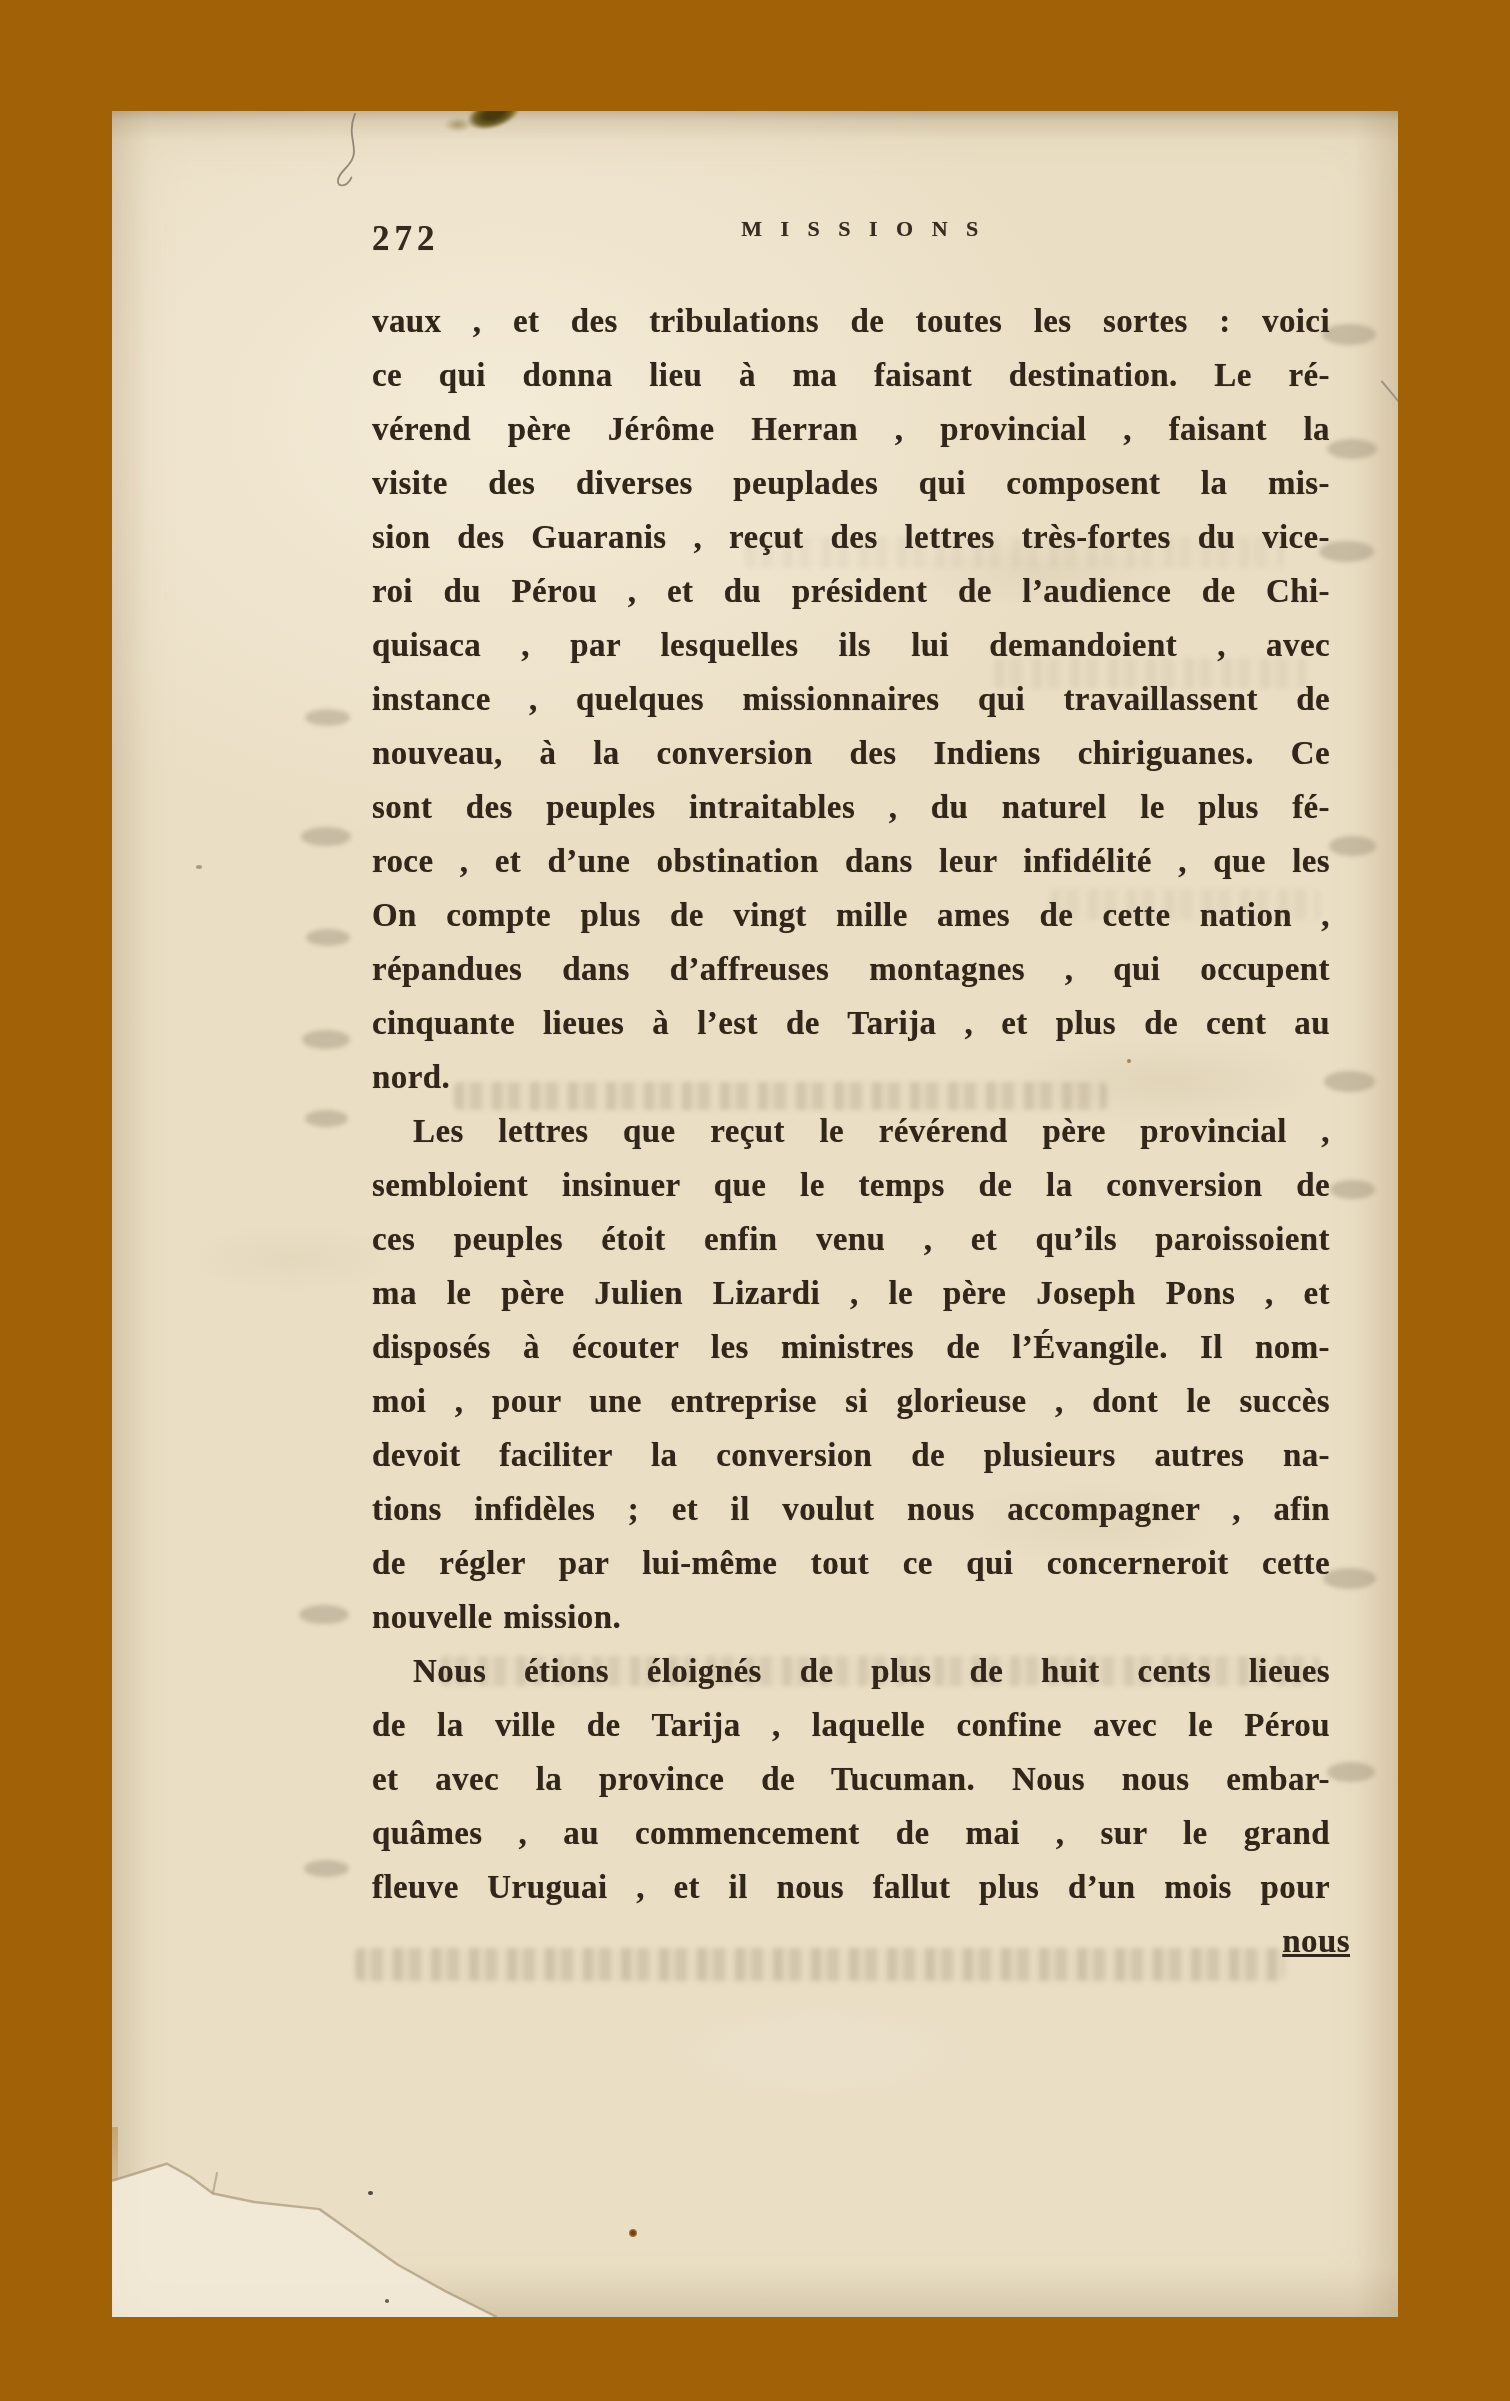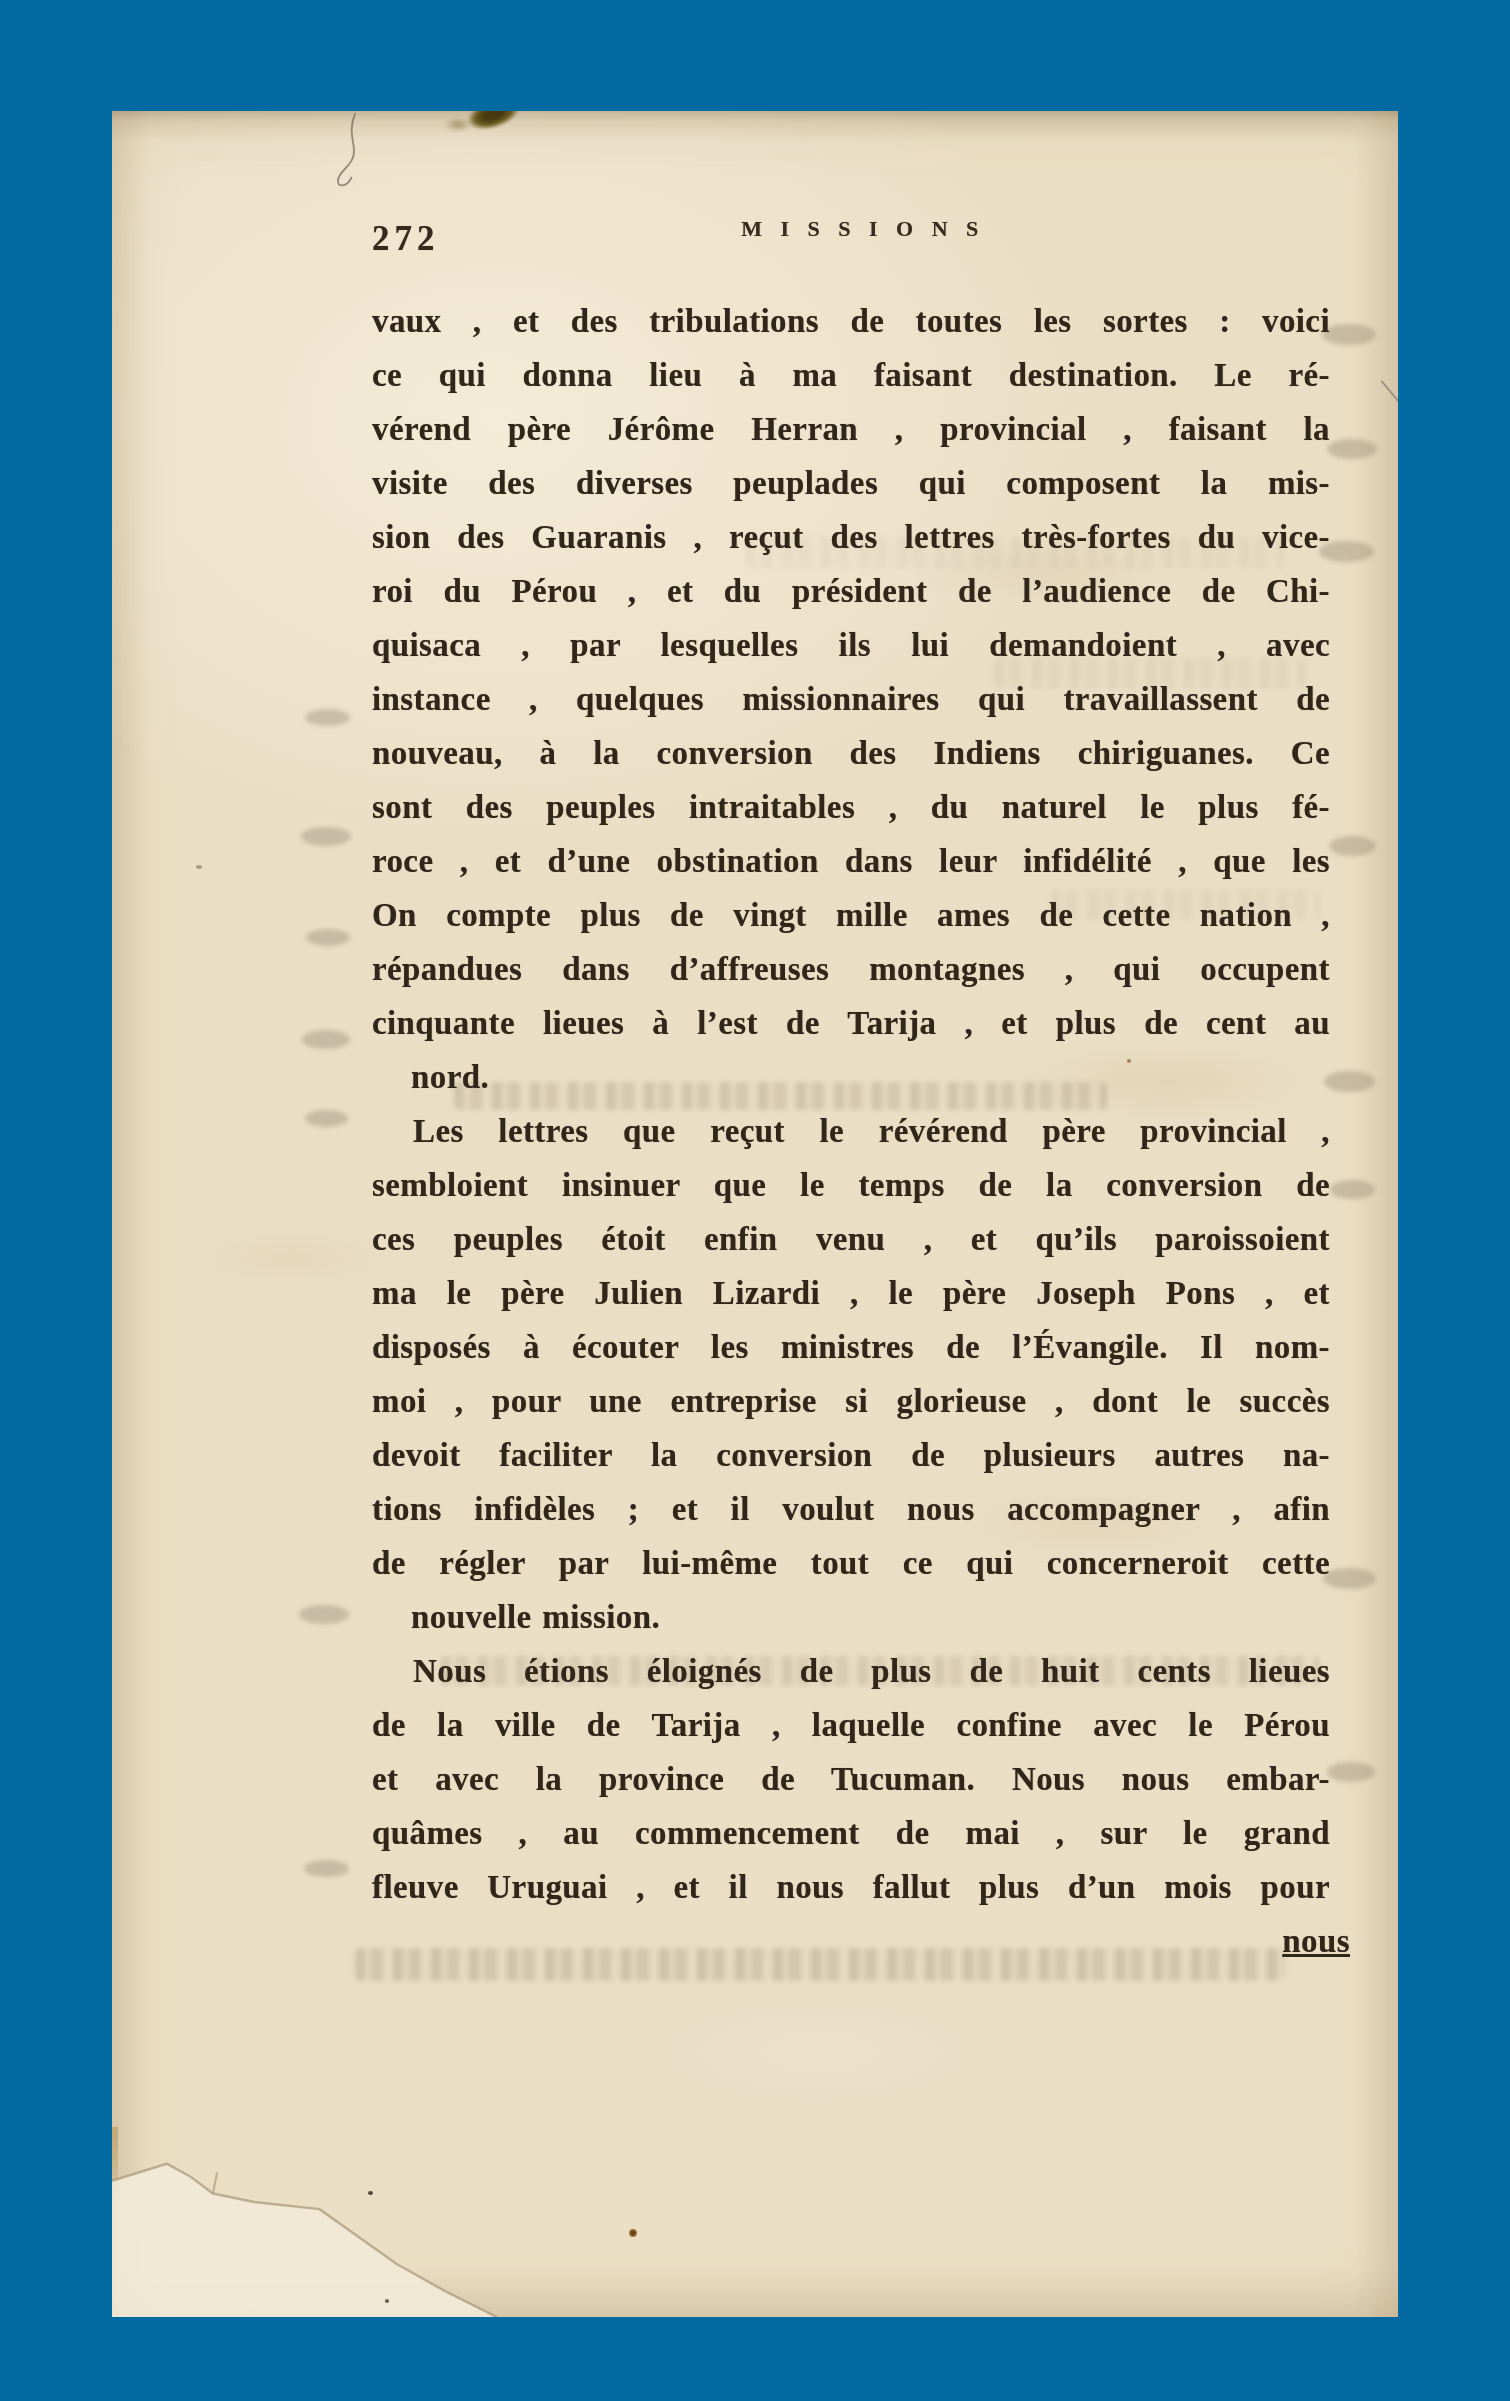--- a/index.html
+++ b/index.html
@@ -1,16 +1,16 @@
 <!DOCTYPE html>
 <html style="font-size:11.4px"><head>
 <meta charset="utf-8">
 <style>
   html,body{margin:0;padding:0;background:#ffffff;}
-  #canvas{position:relative;width:1511px;height:2401px;background:#0369a1;overflow:hidden;
+  #canvas{position:relative;width:1511px;height:2401px;background:#a16207;overflow:hidden;
           font-family:"Liberation Serif","DejaVu Serif",serif;}
   
   #paper{position:absolute;left:112px;top:111px;width:1286px;height:2206px;overflow:hidden;
     background:
       radial-gradient(994px 710px at 30% 14%, rgba(252,246,232,.55), rgba(252,246,232,0) 62%),
       linear-gradient(180deg, rgba(124,104,72,.38) 0px, rgba(150,128,92,.18) 10px, rgba(150,128,92,0) 30px),
       linear-gradient(90deg,  rgba(170,148,110,.22) 0px, rgba(170,148,110,0) 38px),
       linear-gradient(270deg, rgba(186,166,128,.30) 0px, rgba(186,166,128,0) 43px),
       linear-gradient(0deg,   rgba(198,180,146,.35) 0px, rgba(198,180,146,0) 50px),
       #eadec4;
@@ -27,21 +27,21 @@
     color:#342a1e;letter-spacing:5px;text-shadow:0 0 0.7px rgba(52,42,30,.55);}
   #runhead{position:absolute;left:554px;top:105px;width:369px;text-align:center;
     font-size:22px;font-weight:700;letter-spacing:18.5px;padding-left:18.5px;color:#372c20;
     text-shadow:0 0 0.7px rgba(55,44,32,.5);}
   
   #body{position:absolute;left:260px;top:183px;width:958px;color:#31261a;
     font-size:33px;font-weight:700;letter-spacing:0.4px;word-spacing:2.1px;
     text-shadow:0 0 0.7px rgba(58,45,28,.5);}
   .tl{height:54px;line-height:54px;white-space:nowrap;text-align:justify;text-align-last:justify;}
   .tl.ind{padding-left:41px;}
-  .tl.pend{text-align:left;text-align-last:left;margin-left:39px;}
+  .tl.pend{text-align:left;text-align-last:left;}
   .tl.catch{text-align:right;text-align-last:right;margin-right:-20px;text-decoration:underline;}
   
   .ghost{position:absolute;filter:blur(2.8px);border-radius:5.7px;pointer-events:none;
     background:repeating-linear-gradient(90deg, rgba(124,111,90,.42) 0 10px, rgba(124,111,90,.10) 10px 16.3px,
       rgba(124,111,90,.36) 16.3px 28px, rgba(124,111,90,.06) 28px 38px);}
   .gblob{position:absolute;filter:blur(2.1px);border-radius:50%;background:rgba(128,115,94,.32);pointer-events:none;}
   
   #blot{position:absolute;left:354px;top:-11.4px;width:55px;height:28px;border-radius:50%;
     background:radial-gradient(closest-side, #473a10 0 35%, #6f5e22 70%, rgba(111,94,34,0) 100%);
     transform:rotate(-18deg);filter:blur(1.1px);}

